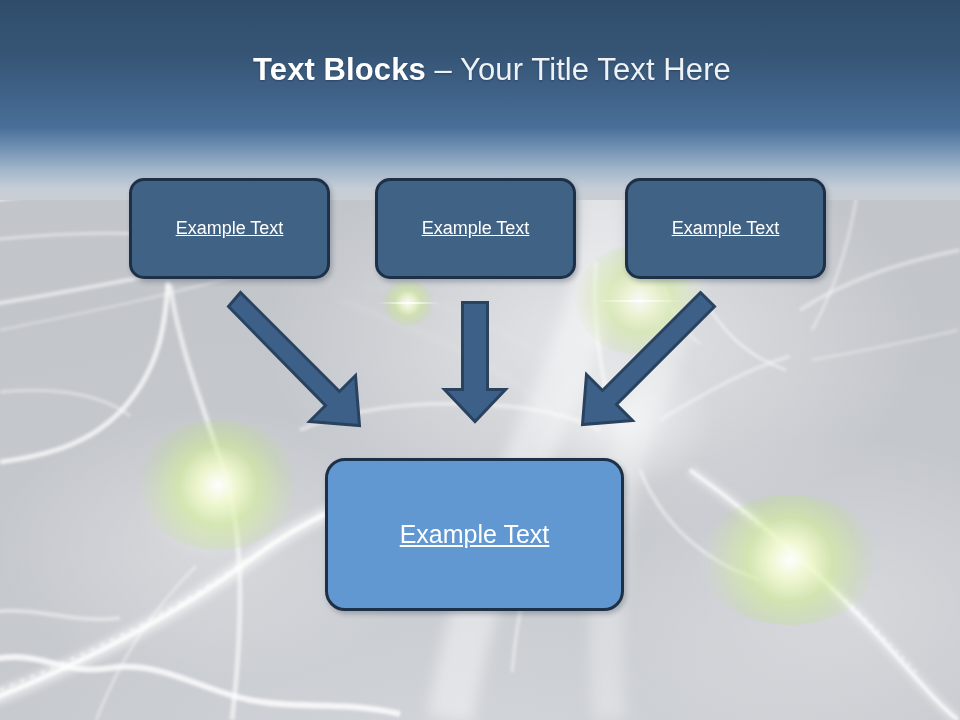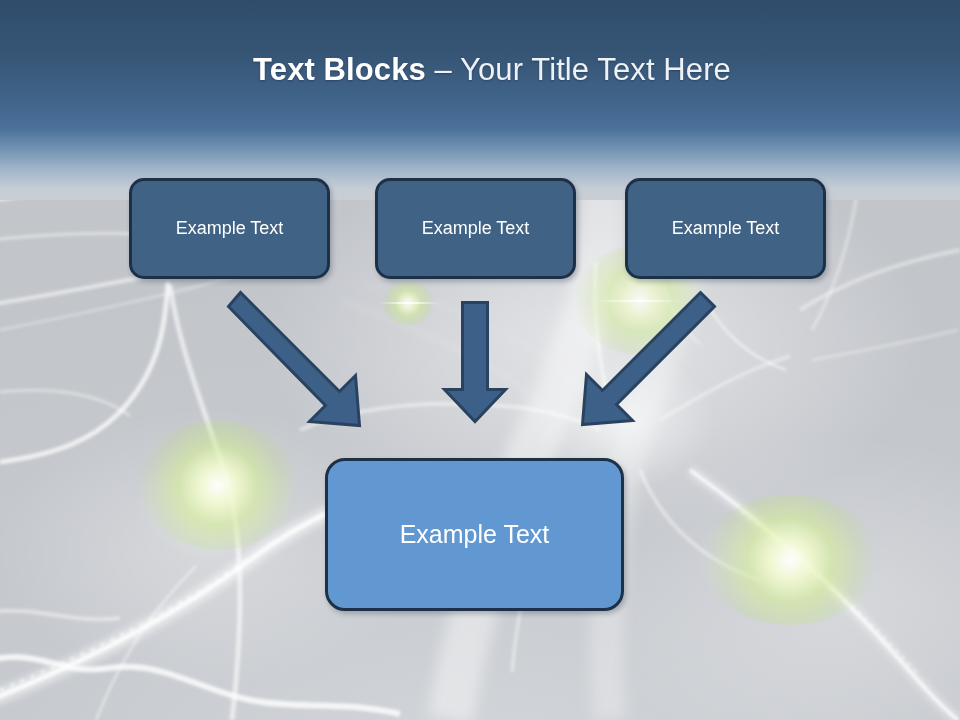--- a/index.html
+++ b/index.html
@@ -83,20 +83,21 @@
   .box{
     position:absolute;
     box-sizing:border-box;
     display:flex;align-items:center;justify-content:center;
     color:#ffffff;
     border-radius:15px;
     border:3px solid #1e3047;
     box-shadow:2px 3px 5px rgba(40,55,75,.30);
     text-align:center;
     line-height:1.15;
+    text-decoration:underline;
   }
   .box.top{
     background:#406285;
     font-size:18px;
     width:201px;height:101px;
   }
   .box.top.b1{left:129px;top:178px;}
   .box.top.b2{left:375px;top:178px;}
   .box.top.b3{left:625px;top:178px;}
   .box.bottom{

